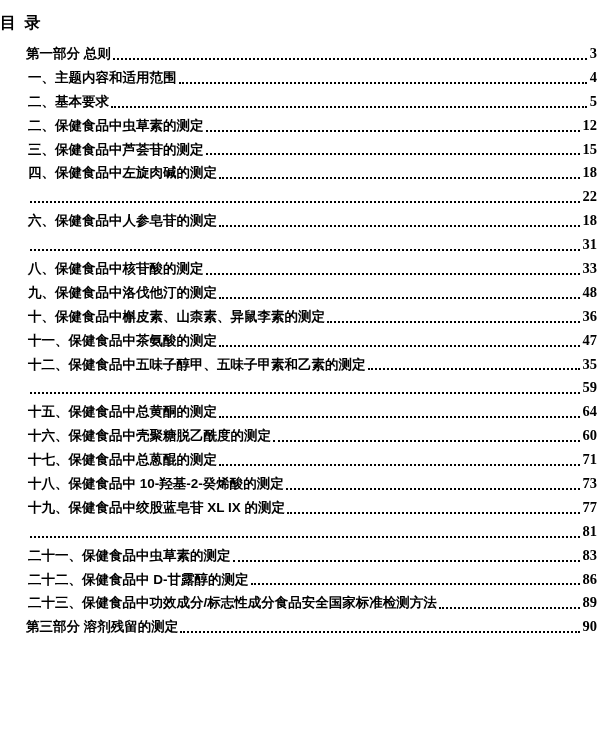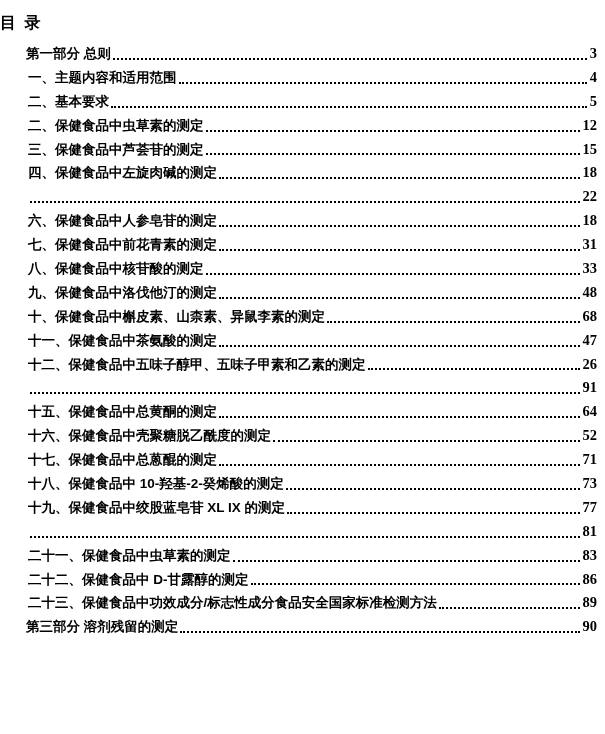--- a/index.html
+++ b/index.html
@@ -100,62 +100,61 @@
       <div class="toc-row level1">
     <span class="toc-leader"></span>
     <span class="toc-pagenum">22</span>
   </div>
       <div class="toc-row level1">
     <span class="toc-label">六、保健食品中人参皂苷的测定</span>
     <span class="toc-leader"></span>
     <span class="toc-pagenum">18</span>
   </div>
       <div class="toc-row level1">
-    <span class="toc-label">七、保健食品中前花青素的测定</span>
     <span class="toc-leader"></span>
     <span class="toc-pagenum">31</span>
   </div>
       <div class="toc-row level1">
     <span class="toc-label">八、保健食品中核苷酸的测定</span>
     <span class="toc-leader"></span>
     <span class="toc-pagenum">33</span>
   </div>
       <div class="toc-row level1">
     <span class="toc-label">九、保健食品中洛伐他汀的测定</span>
     <span class="toc-leader"></span>
     <span class="toc-pagenum">48</span>
   </div>
       <div class="toc-row level1">
     <span class="toc-label">十、保健食品中槲皮素、山柰素、异鼠李素的测定</span>
     <span class="toc-leader"></span>
-    <span class="toc-pagenum">68</span>
+    <span class="toc-pagenum">36</span>
   </div>
       <div class="toc-row level1">
     <span class="toc-label">十一、保健食品中茶氨酸的测定</span>
     <span class="toc-leader"></span>
     <span class="toc-pagenum">47</span>
   </div>
       <div class="toc-row level1">
     <span class="toc-label">十二、保健食品中五味子醇甲、五味子甲素和乙素的测定</span>
     <span class="toc-leader"></span>
-    <span class="toc-pagenum">26</span>
+    <span class="toc-pagenum">35</span>
   </div>
       <div class="toc-row level1">
     <span class="toc-leader"></span>
-    <span class="toc-pagenum">91</span>
+    <span class="toc-pagenum">59</span>
   </div>
       <div class="toc-row level1">
     <span class="toc-label">十五、保健食品中总黄酮的测定</span>
     <span class="toc-leader"></span>
     <span class="toc-pagenum">64</span>
   </div>
       <div class="toc-row level1">
     <span class="toc-label">十六、保健食品中壳聚糖脱乙酰度的测定</span>
     <span class="toc-leader"></span>
-    <span class="toc-pagenum">52</span>
+    <span class="toc-pagenum">60</span>
   </div>
       <div class="toc-row level1">
     <span class="toc-label">十七、保健食品中总蒽醌的测定</span>
     <span class="toc-leader"></span>
     <span class="toc-pagenum">71</span>
   </div>
       <div class="toc-row level1">
     <span class="toc-label">十八、保健食品中 10-羟基-2-癸烯酸的测定</span>
     <span class="toc-leader"></span>
     <span class="toc-pagenum">73</span>

